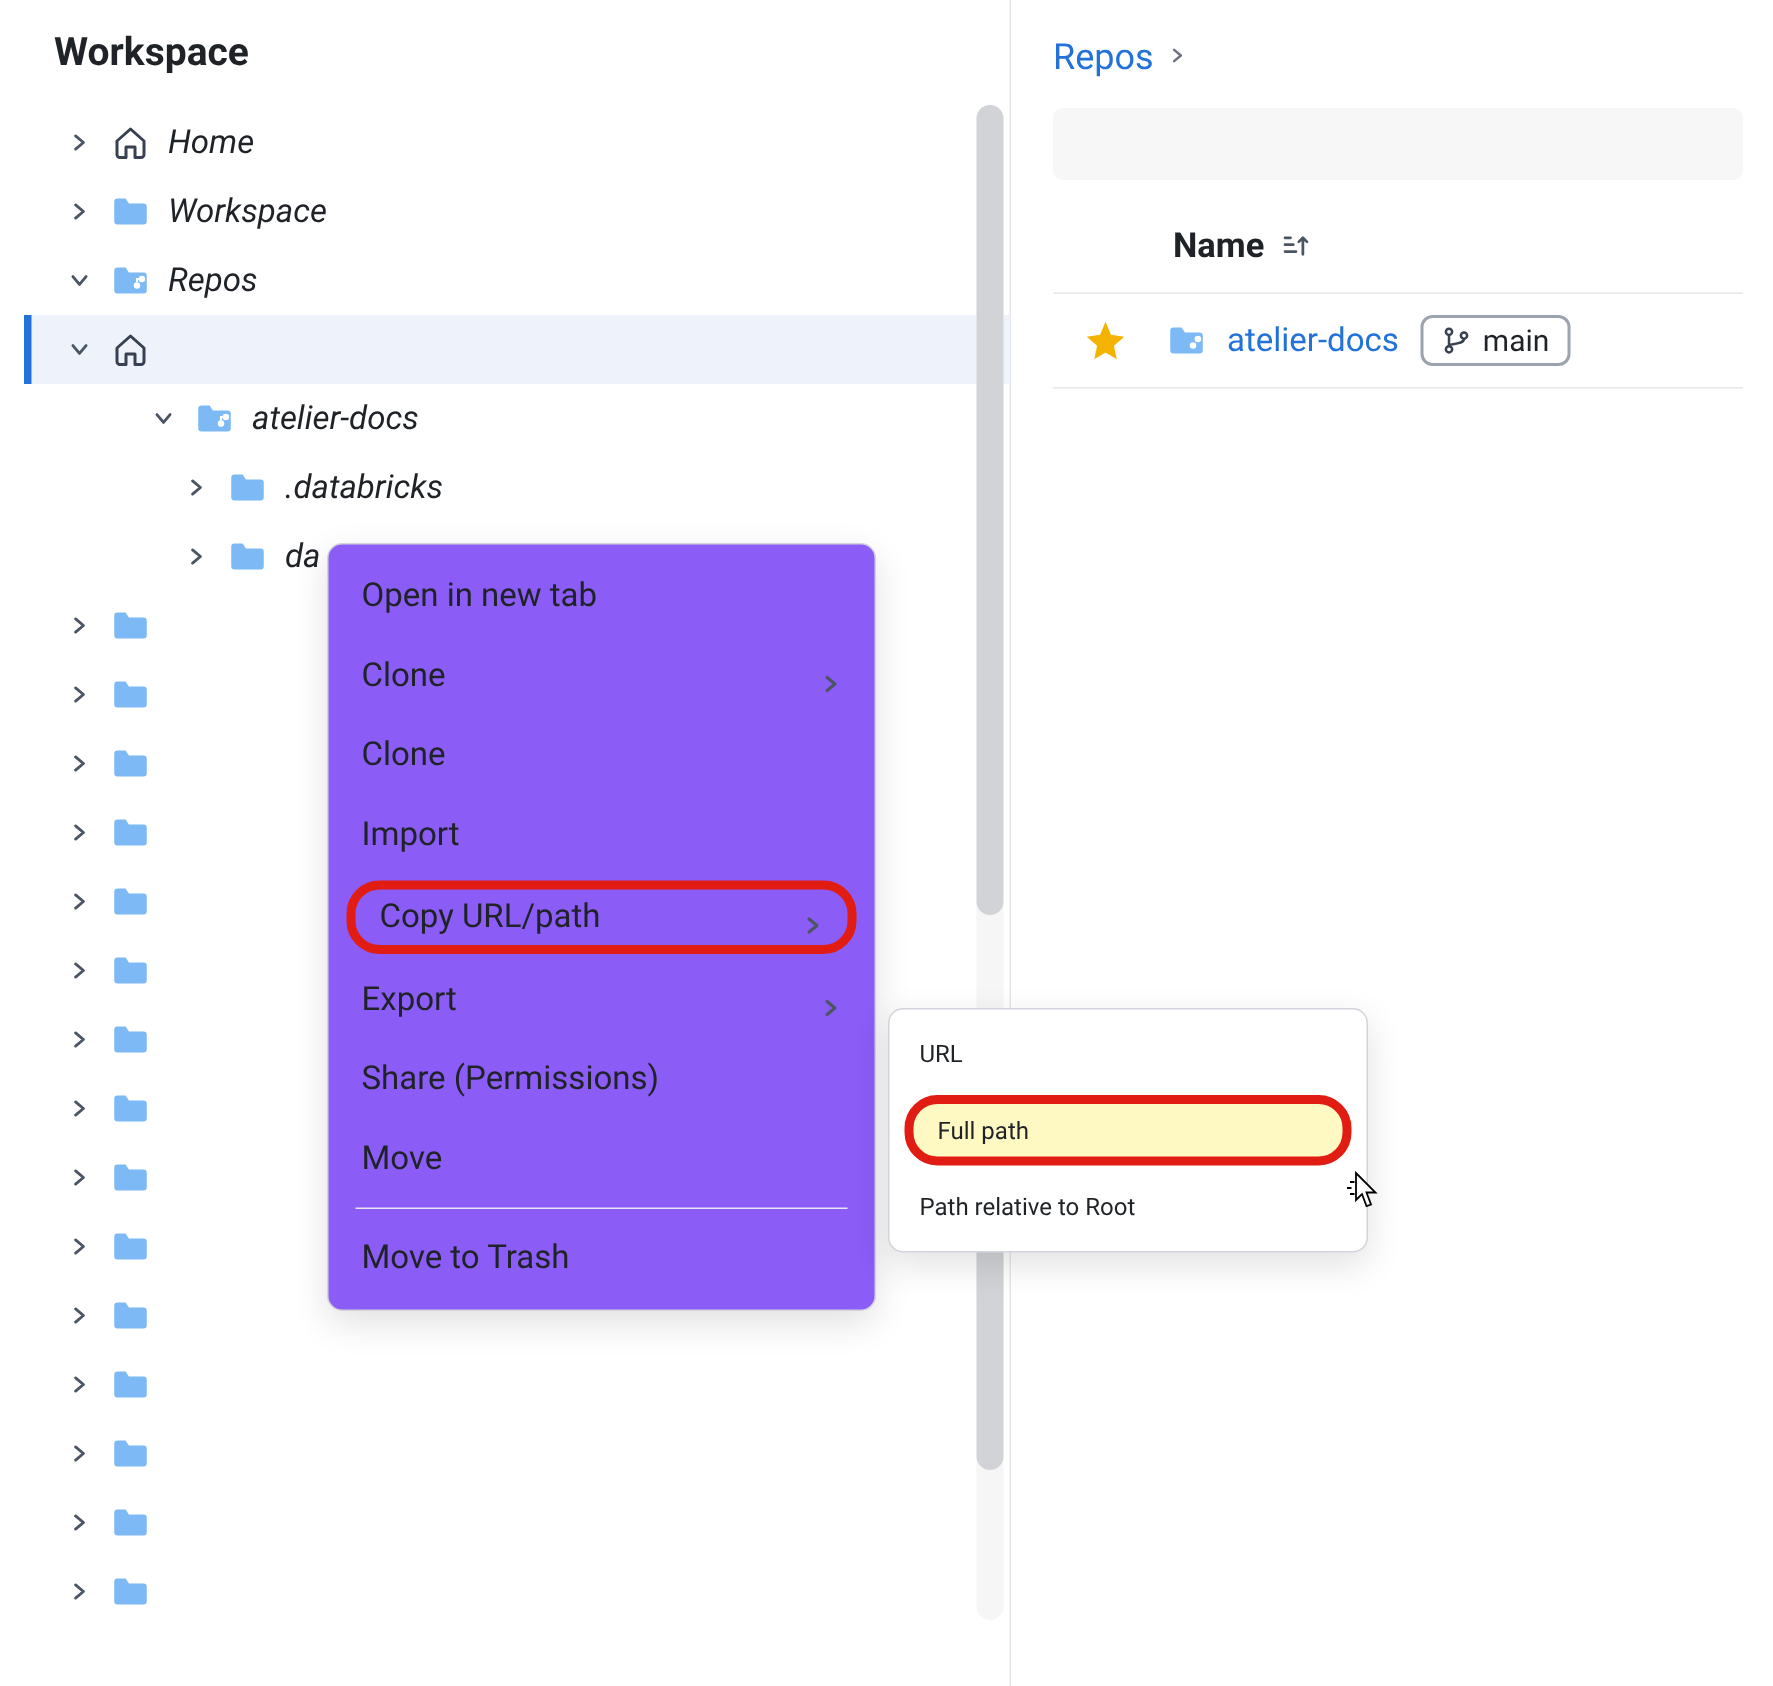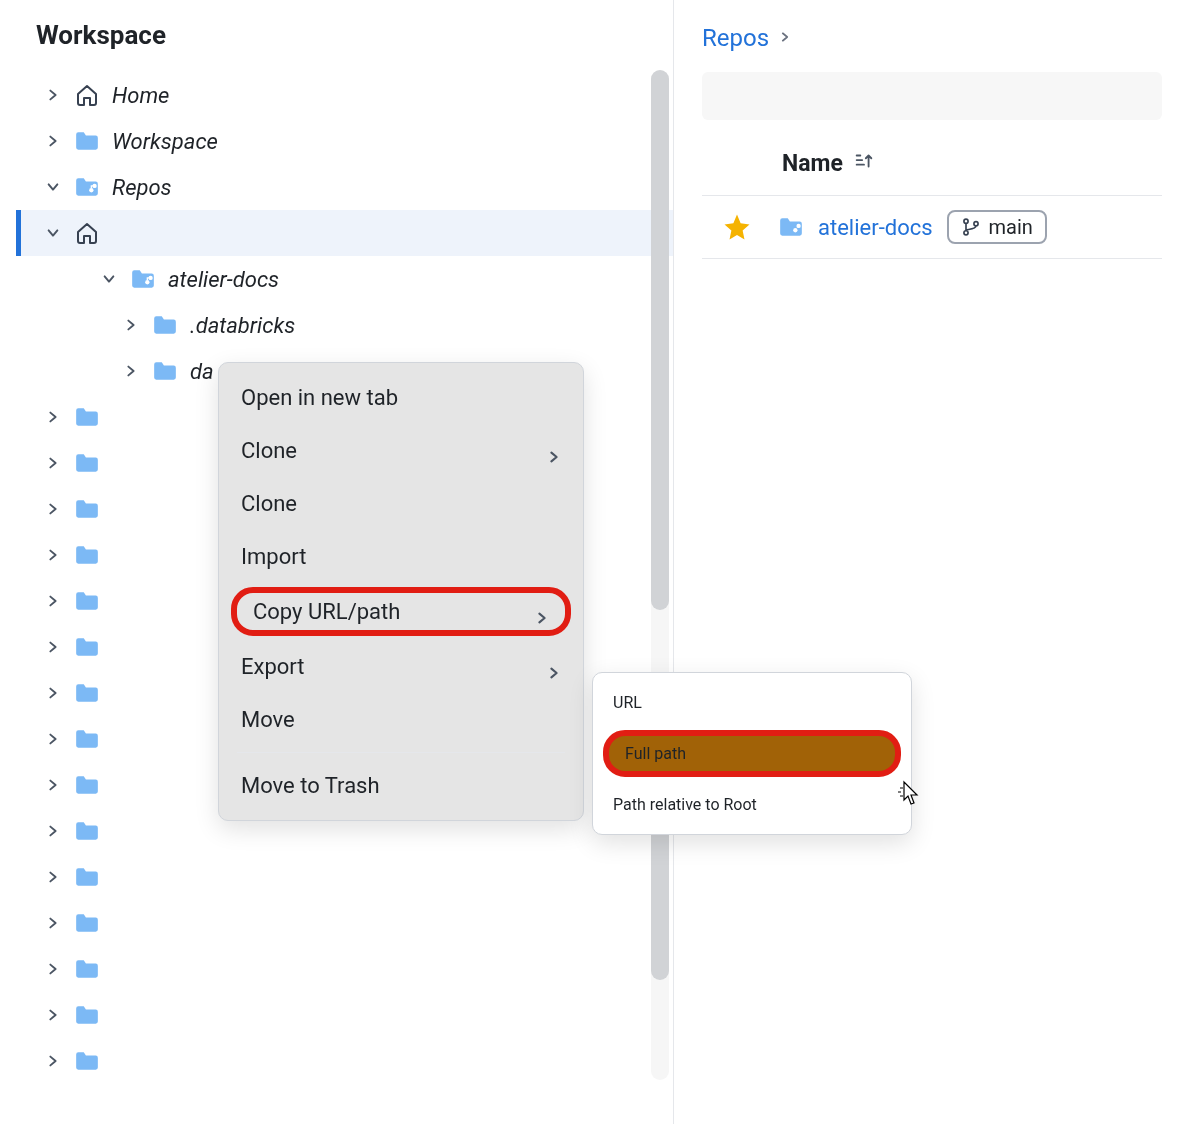--- a/index.html
+++ b/index.html
@@ -106,21 +106,21 @@
 .breadcrumb .sep { color: #6b7280; }
 .hidden-bar {
   height: 48px;
   background: #f7f7f7;
   border-radius: 6px;
   margin-right: 20px;
   margin-bottom: 30px;
 }
 .table-head {
   display: flex;
-  align-items: flex-start;
+  align-items: center;
   gap: 10px;
   font-size: 23px;
   font-weight: 700;
   padding: 0 0 18px 80px;
   border-bottom: 1px solid #e5e7eb;
   margin-right: 20px;
 }
 .sort-ico { width: 22px; height: 22px; color: #4b5563; }
 .row {
   display: flex;
@@ -141,21 +141,21 @@
   align-items: center;
   gap: 8px;
 }
 .branch-ico { width: 20px; height: 20px; }
 
 .context-menu {
   position: absolute;
   left: 218px;
   top: 362px;
   width: 366px;
-  background: #e5e5e5;
+  background: #8b5cf6;
   border: 1px solid #d1d5db;
   border-radius: 10px;
   box-shadow: 0 8px 24px rgba(0,0,0,0.12);
   z-index: 100;
   padding: 8px 0;
 }
 .cm-item {
   display: flex;
   align-items: center;
   justify-content: space-between;
@@ -191,21 +191,21 @@
 }
 .sm-item {
   padding: 14px 20px;
   font-size: 16px;
 }
 .sm-highlight {
   border: 6px solid #e11d13;
   border-radius: 22px;
   padding: 8px 16px;
   margin: 4px 10px;
-  background: #a16207;
+  background: #fef9c3;
 }
 
 .cursor {
   position: absolute;
   left: 896px;
   top: 780px;
   width: 26px;
   height: 30px;
   z-index: 200;
 }
@@ -579,20 +579,23 @@
           <path d="M5 3l6 5-6 5" stroke="currentColor" stroke-width="2.4" fill="none" stroke-linecap="round" stroke-linejoin="round"></path>
         </svg></span>
   </div>
   <div class="cm-item">
     <span>Export</span>
     <span class="cm-chev"><svg viewBox="0 0 16 16">
           <path d="M5 3l6 5-6 5" stroke="currentColor" stroke-width="2.4" fill="none" stroke-linecap="round" stroke-linejoin="round"></path>
         </svg></span>
   </div>
   <div class="cm-item">
+    <span>Share (Permissions)</span>
+  </div>
+  <div class="cm-item">
     <span>Move</span>
   </div>
   <div class="cm-sep"></div>
   <div class="cm-item">
     <span>Move to Trash</span>
   </div>
 </div>
 
 <div class="submenu">
   <div class="sm-item">

